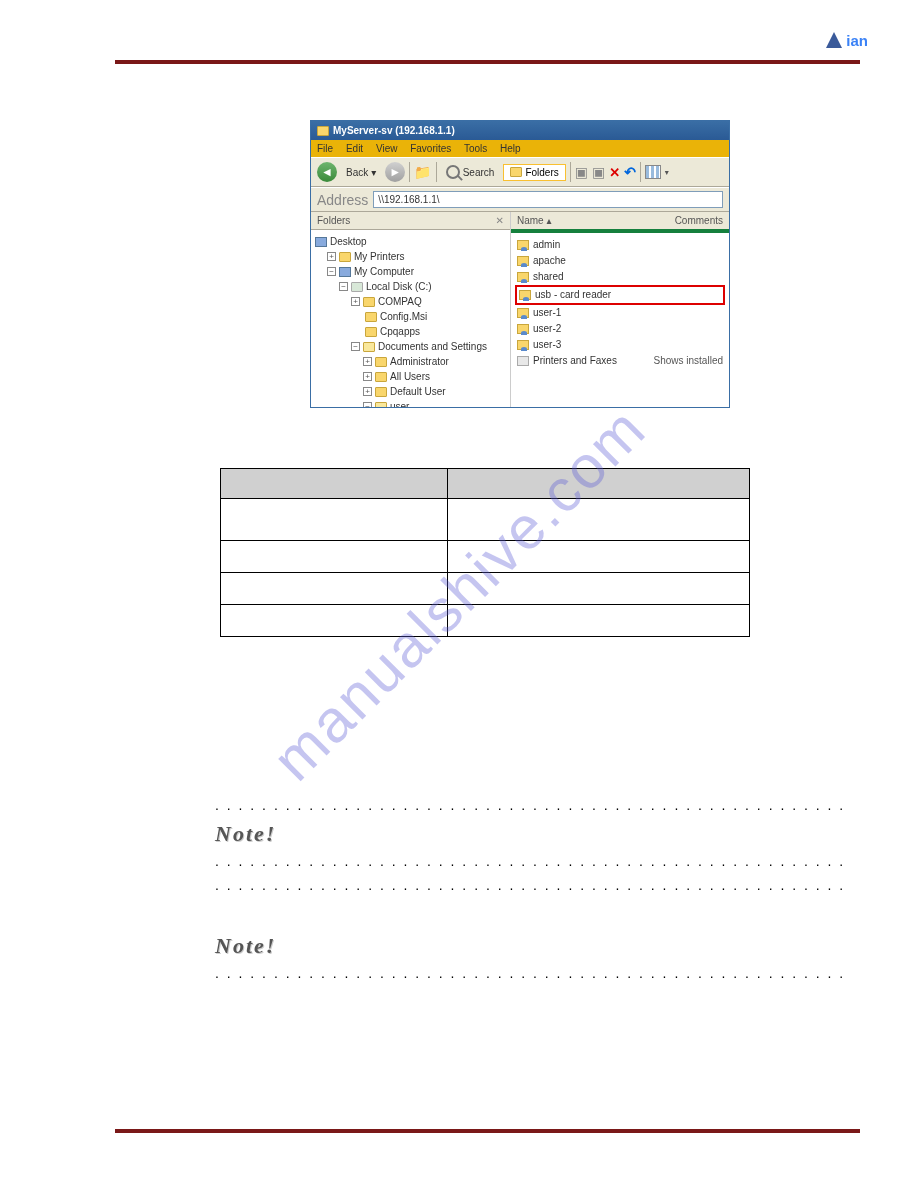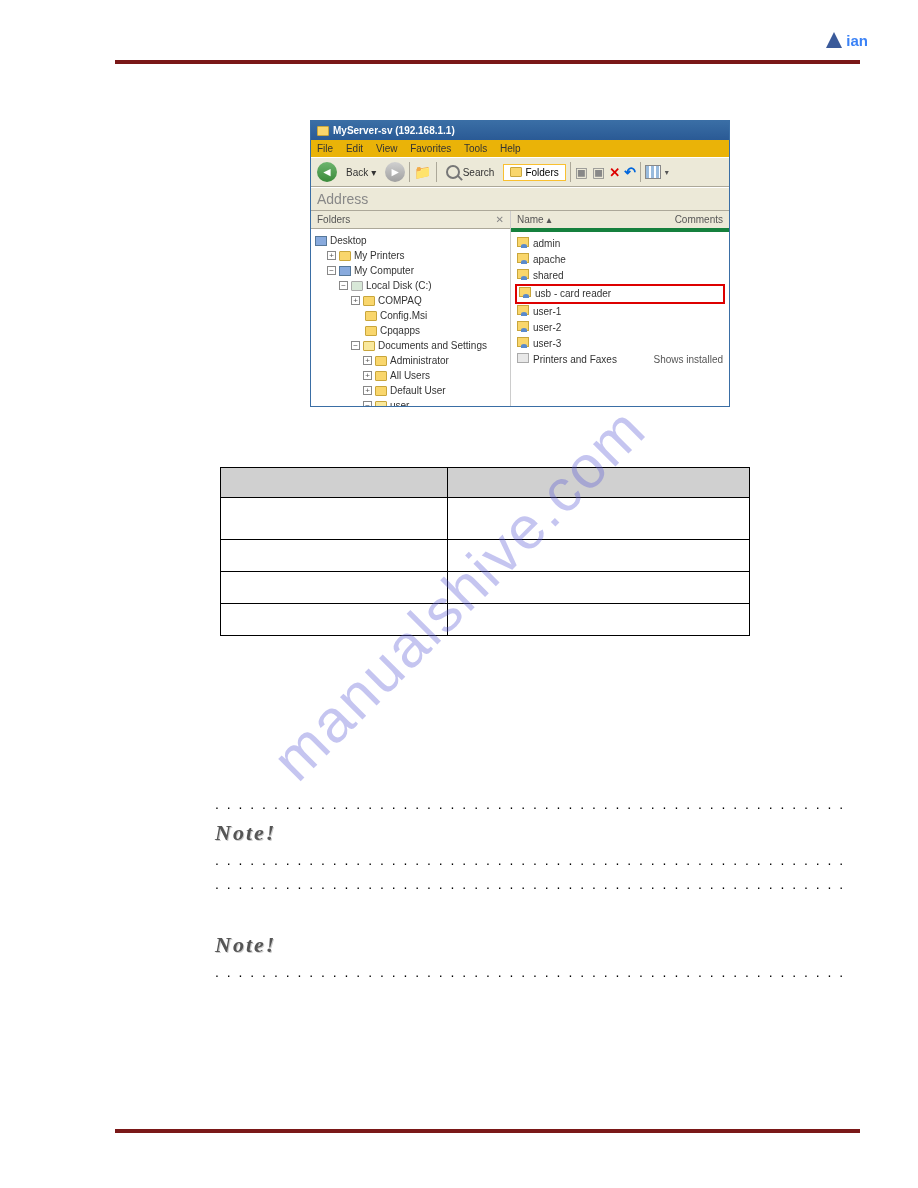--- a/index.html
+++ b/index.html
@@ -42,21 +42,21 @@
 .exp{display:inline-block;width:9px;height:9px;border:1px solid #888;font-size:8px;line-height:7px;text-align:center;color:#555;background:#fff}
 .ind0{padding-left:2px}.ind1{padding-left:14px}.ind2{padding-left:26px}.ind3{padding-left:38px}.ind4{padding-left:50px}
 .fld{display:inline-block;width:12px;height:10px;background:#f9d66c;border:1px solid #c9a63c;border-radius:1px}
 .fld-open{background:#f9e89c}
 .drive{display:inline-block;width:12px;height:10px;background:#d8e8d8;border:1px solid #aaa;border-radius:1px}
 .desk{display:inline-block;width:12px;height:10px;background:#8ad;border:1px solid #579}
 .list{flex:1;overflow:hidden;font-size:10px;color:#333;position:relative}
 .list-hdr{background:#ece9d8;border-bottom:4px solid #15803d;padding:3px 6px;font-size:10px;color:#555;display:flex}
 .list-hdr .col{flex:1}
 .list-body{padding:4px}
-.list .row{display:flex;gap:4px;padding:1px 2px;line-height:14px}
+.list .row{display:flex;align-items:center;gap:4px;padding:1px 2px;line-height:14px}
 .highlighted{border:2px solid #d00;padding:0 2px}
 .sharefld{display:inline-block;width:12px;height:10px;background:#f9d66c;border:1px solid #c9a63c;position:relative}
 .sharefld:after{content:'';position:absolute;width:6px;height:4px;background:#5a8acc;border-radius:50% 50% 0 0;bottom:-2px;left:3px}
 .printer{display:inline-block;width:12px;height:10px;background:#e8e8e8;border:1px solid #aaa}
 .comments{color:#555}
 
 
 .watermark{position:absolute;left:50%;top:50%;transform:translate(-50%,-50%) rotate(-45deg);font-size:60px;color:#5b5bd6;opacity:0.35;font-family:Arial;letter-spacing:2px;pointer-events:none;white-space:nowrap}
 
 
@@ -122,20 +122,21 @@
         <span class="tool-ico">▣</span>
         <span class="tool-ico">▣</span>
         <span class="red-x">✕</span>
         <span class="blue-undo">↶</span>
         <span style="width:1px;height:20px;background:#aca899"></span>
         <span class="view-ico"></span>
           <span style="font-size:8px;color:#555">▾</span>
       </div>
       <div class="addrbar">
         <span class="addr-label">Address</span>
+        <span class="addr-input">\\192.168.1.1\</span>
       </div>
       <div class="split">
         <div class="tree">
           <div class="tree-hdr">
               <span>Folders</span>
               <span class="tree-close">✕</span>
             </div>
           <div class="tree-body">
             <div class="tree-item ind0">
                 <span class="desk"></span>

